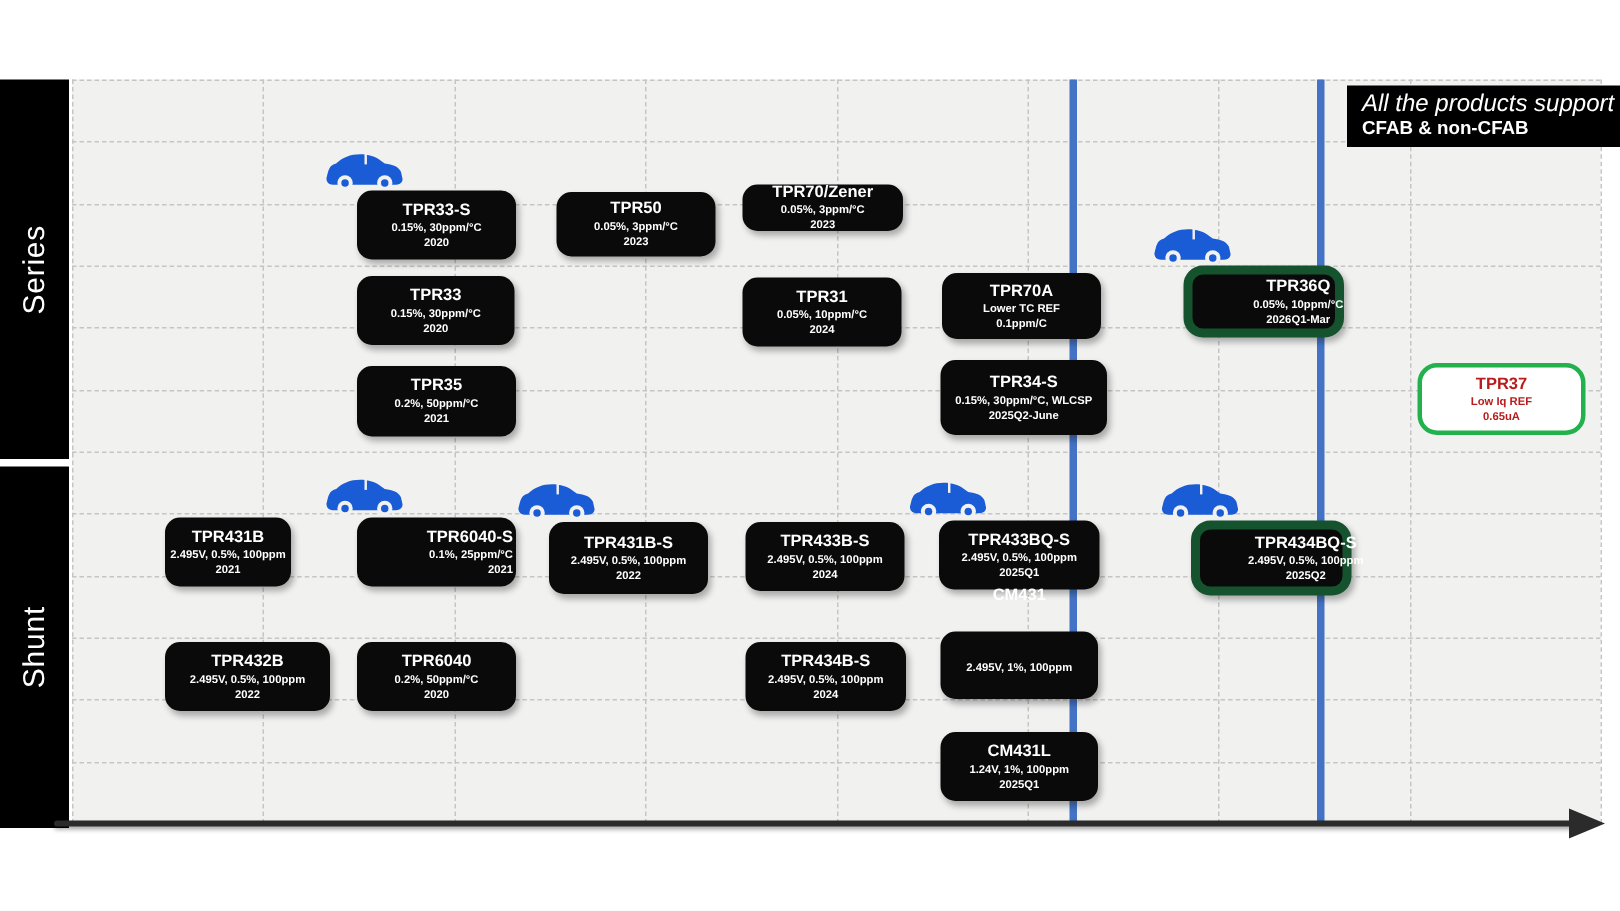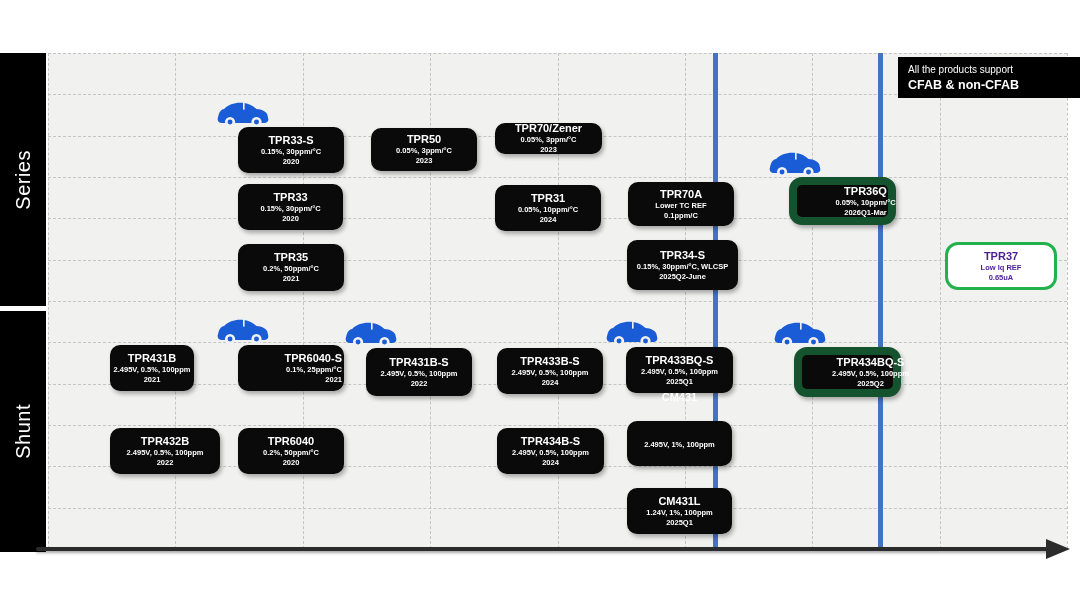--- a/index.html
+++ b/index.html
@@ -14,32 +14,32 @@
   
   .sideblock{position:absolute;left:0;width:46px;background:#000;display:flex;align-items:center;justify-content:center;}
   .sidelabel{writing-mode:vertical-rl;transform:rotate(180deg);color:#fff;font-size:20px;letter-spacing:.5px;}
   
   .vline{position:absolute;top:53px;height:496px;width:5px;background:#4472c4;}
   
   #axis-shaft{position:absolute;left:36px;top:547px;width:1014px;height:4px;background:#2b2b2b;border-radius:2px;box-shadow:0 2px 3px rgba(0,0,0,.35);}
   #axis-head{position:absolute;left:1046px;top:539px;width:0;height:0;border-top:10px solid transparent;border-bottom:10px solid transparent;border-left:24px solid #2b2b2b;}
   
   #note{position:absolute;left:898px;top:57px;width:182px;height:41px;background:#000;color:#fff;padding:5px 0 0 10px;box-sizing:border-box;}
-  #note .n1{font-size:10px;line-height:15px;}
+  #note .n1{font-size:16px;line-height:15px;font-style:italic;}
   #note .n2{font-size:12.5px;font-weight:bold;line-height:16px;}
   
   .pbox{
     position:absolute;background:#0a0a0a;color:#fff;border-radius:10px;
     display:flex;flex-direction:column;justify-content:center;align-items:center;text-align:center;
     box-shadow:2px 3px 4px rgba(0,0,0,.3);box-sizing:border-box;padding:1px 2px;margin-left:48px;
   }
   .pbox .pt{font-weight:bold;font-size:11px;line-height:13px;white-space:nowrap;}
   .pbox .ps{font-weight:bold;font-size:7.5px;line-height:10px;white-space:nowrap;}
-  .pbox.red{border:8px solid #14532d;border-radius:13px;padding-left:48px;}
-  .pbox.green{background:#ffffff;color:#4c1d95;border:3px solid #22b14c;border-radius:13px;box-shadow:none;}
+  .pbox.red{border:6px solid #14532d;border-radius:13px;padding-left:48px;}
+  .pbox.green{background:#ffffff;color:#b91c1c;border:3px solid #22b14c;border-radius:13px;box-shadow:none;}
   
   .car{position:absolute;width:54px;height:30px;}
   .car svg{width:100%;height:100%;display:block;}
 </style>
 </head>
 <body>
 
 <div id="stage">
 
   <div id="grid">

